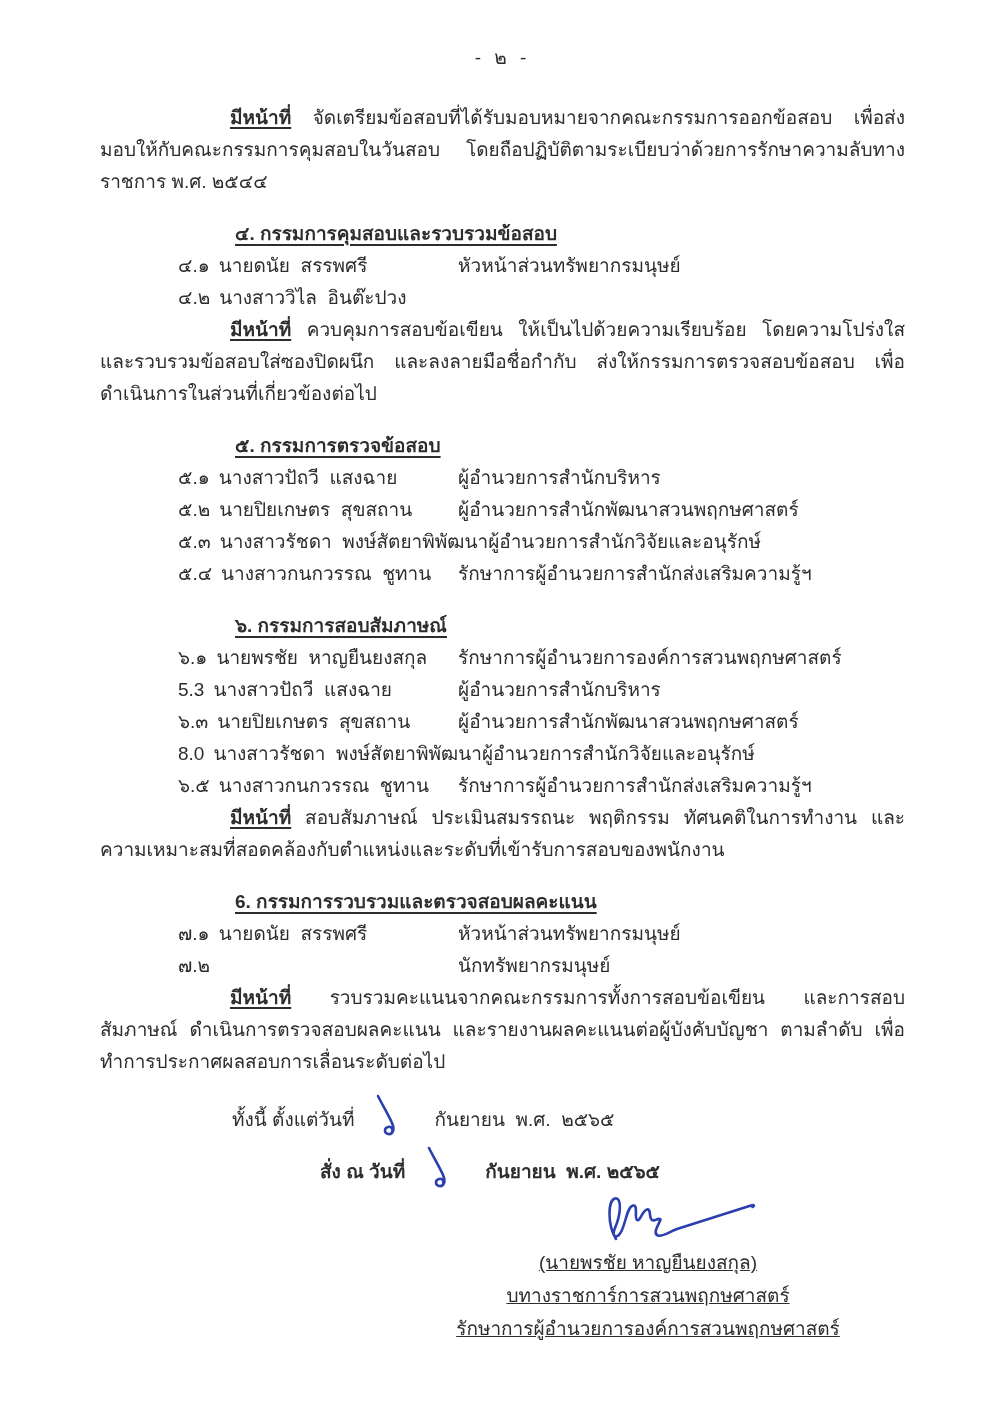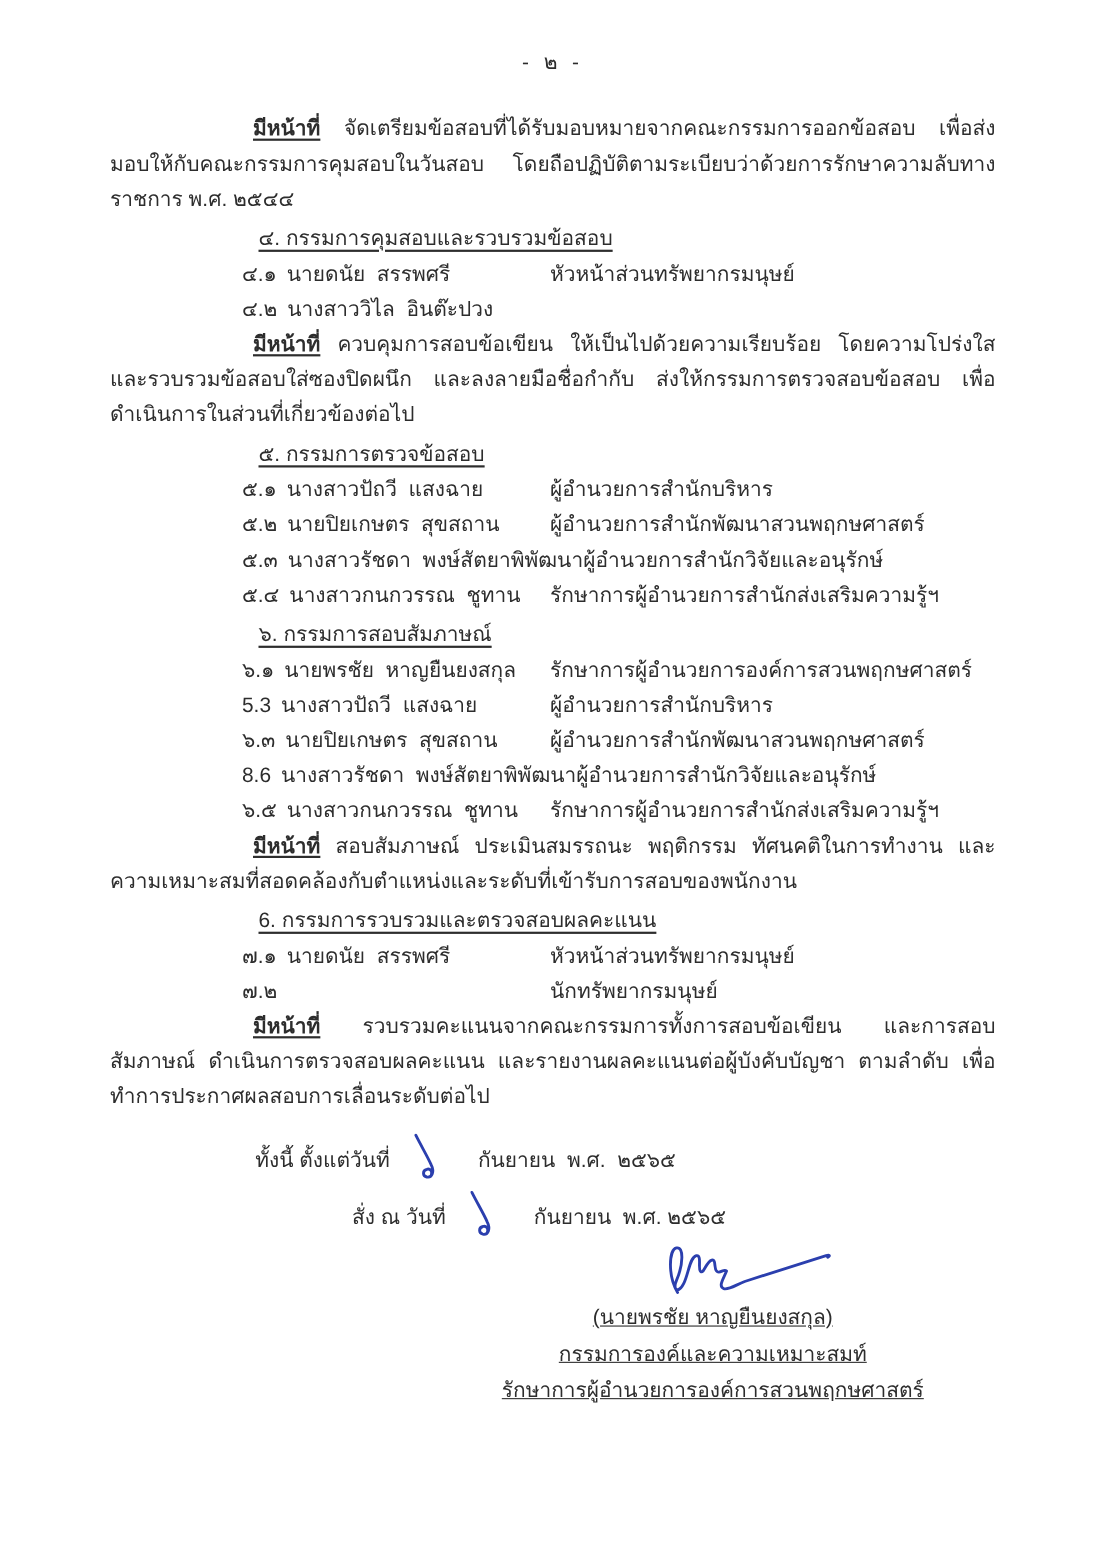--- a/index.html
+++ b/index.html
@@ -12,32 +12,32 @@
   }
   .doc { padding:42px 95px 0 100px; font-size:19px; line-height:32px; }
 
   .page-number { text-align:center; letter-spacing:4px; }
 
   .para { margin:0; text-indent:130px; text-align:justify; }
   .para.first { margin-top:28px; }
 
   .underl { font-weight:bold; text-decoration:underline; text-underline-offset:3px; text-decoration-thickness:1.5px; }
 
-  .section-heading { margin:4px 0 0 135px; font-weight:normal; text-decoration:underline; text-underline-offset:4px; text-decoration-thickness:1.5px; }
+  .section-heading { margin:20px 0 0 135px; font-weight:bold; text-decoration:underline; text-underline-offset:4px; text-decoration-thickness:1.5px; }
 
-  .member-row { display:flex; margin-left:120px; }
+  .member-row { display:flex; margin-left:78px; }
   .member-id { display:flex; min-width:280px; }
   .m-no { white-space:pre; }
   .m-name { white-space:pre; margin-left:9px; }
   .member-pos { white-space:pre; }
 
   .closing-line { display:flex; align-items:flex-end; margin-top:14px; }
   .closing-line .pre { white-space:pre; }
   .closing-line.effective { margin-left:132px; margin-top:14px; }
-  .closing-line.ordered { margin-left:220px; margin-top:8px; }
+  .closing-line.ordered { margin-left:220px; margin-top:8px;font-weight:bold; }
   svg.hand-mark { width:28px; height:48px; margin:0 34px -4px 18px; flex:none; }
 
   .sig-block { width:500px; margin:4px 0 0 298px; text-align:center; line-height:33px;text-decoration:underline; }
   svg.sig-scribble { display:block; width:172px; height:52px; margin:0 auto 2px 196px; }
   .sig-name { }
 </style>
 </head>
 <body>
 
 <div class="doc">
@@ -109,21 +109,21 @@
   </div>
   <div class="member-row">
     <span class="member-id">
         <span class="m-no">๖.๓</span>
         <span class="m-name">นายปิยเกษตร  สุขสถาน</span>
       </span>
     <span class="member-pos">ผู้อำนวยการสำนักพัฒนาสวนพฤกษศาสตร์</span>
   </div>
   <div class="member-row">
     <span class="member-id">
-        <span class="m-no">8.6</span>
+        <span class="m-no">8.0</span>
         <span class="m-name">นางสาวรัชดา  พงษ์สัตยาพิพัฒนา</span>
       </span>
     <span class="member-pos">ผู้อำนวยการสำนักวิจัยและอนุรักษ์</span>
   </div>
   <div class="member-row">
     <span class="member-id">
         <span class="m-no">๖.๕</span>
         <span class="m-name">นางสาวกนกวรรณ  ชูทาน</span>
       </span>
     <span class="member-pos">รักษาการผู้อำนวยการสำนักส่งเสริมความรู้ฯ</span>
@@ -159,17 +159,17 @@
       <path d="M6,4 C11,14 17,24 20,31 C23,37 21,43 16,42 C12,41 12,36 16,35 C19,34 21.5,37 20,40.5" fill="none" stroke="#2b3fae" stroke-width="2.6" stroke-linecap="round"></path>
     </svg>
     <span class="pre">กันยายน  พ.ศ. ๒๕๖๕</span>
   </div>
 
   <div class="sig-block">
     <svg class="sig-scribble" viewBox="0 0 172 52">
       <path d="M22,47 C13,32 14,8 21,6.5 C28,5 27,22 21,36 C17,45 23,48 27.5,39 C32,30 33,15 39,13.5 C44.5,12.5 40,26 43,28 C46,30 48,19 53,17.5 C57.5,16.5 54.5,26 58,28 C61,30 64,25 66.5,27.5 C64,34 58.5,41.5 64,43.5 C68.5,45 75,40 83,37 L157,13.5 C160,12.5 161,13.5 158.5,15" fill="none" stroke="#2b3fae" stroke-width="2.6" stroke-linecap="round" stroke-linejoin="round"></path>
     </svg>
     <div class="sig-name">(นายพรชัย  หาญยืนยงสกุล)</div>
-    <div>กรรมการองค์และความเหมาะสมท์</div>
+    <div>บทางราชการ์การสวนพฤกษศาสตร์</div>
     <div>รักษาการผู้อำนวยการองค์การสวนพฤกษศาสตร์</div>
   </div>
 
 </div>
 
 </body></html>

